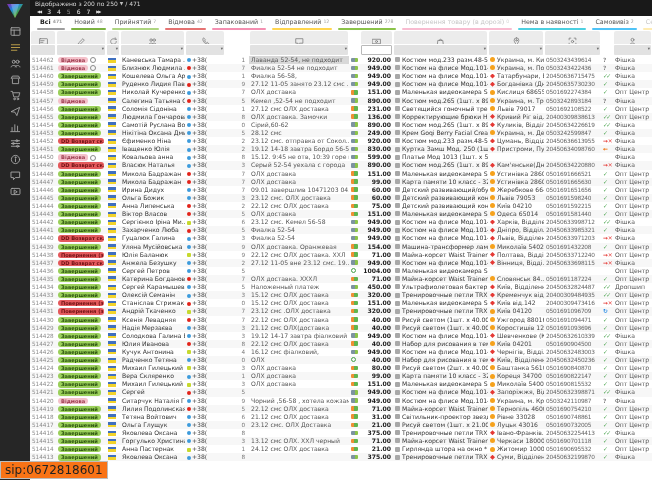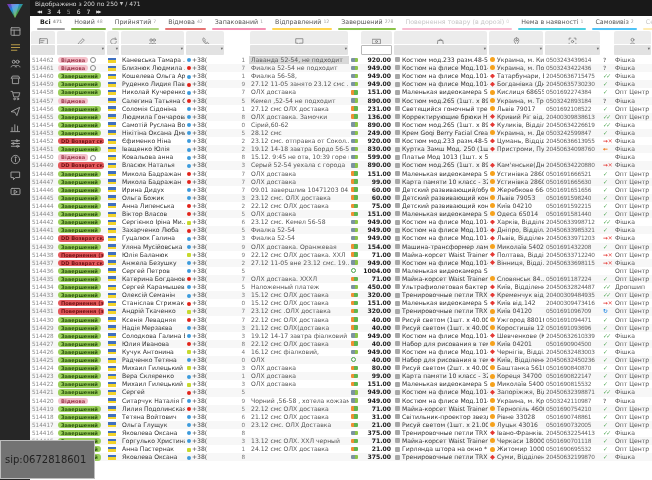--- a/index.html
+++ b/index.html
@@ -73,21 +73,21 @@
   .c-ttn{color:#666;font-size:5.8px;letter-spacing:-0.2px;}
   .ts{font-size:5.8px;font-weight:bold;}
   .ts-v,.ts-vv{color:#43a047;}
   .ts-vv{letter-spacing:-1.5px;}
   .ts-q{color:#888;}
   .ts-rx{color:#e53935;}
   .ts-ret{color:#ef6c00;}
   .ts-ref{color:#1e88e5;}
   .c-mgr{color:#555;}
   
-  .sipbox{position:absolute;left:0;bottom:1px;background:#737373;border:1px solid #bdbdbd;font-size:10px;color:#222;padding:13px 4px;min-width:85px;}
+  .sipbox{position:absolute;left:0;bottom:1px;background:#f97316;border:1px solid #bdbdbd;font-size:12px;color:#222;padding:1px 4px;min-width:85px;}
 </style>
 </head>
 <body>
 
 <div class="app">
   <aside class="sidebar">
     <div class="logo">
       <svg viewBox="0 0 18 16">
         <defs>
             <linearGradient id="lg" x1="0" y1="0" x2="1" y2="1">

